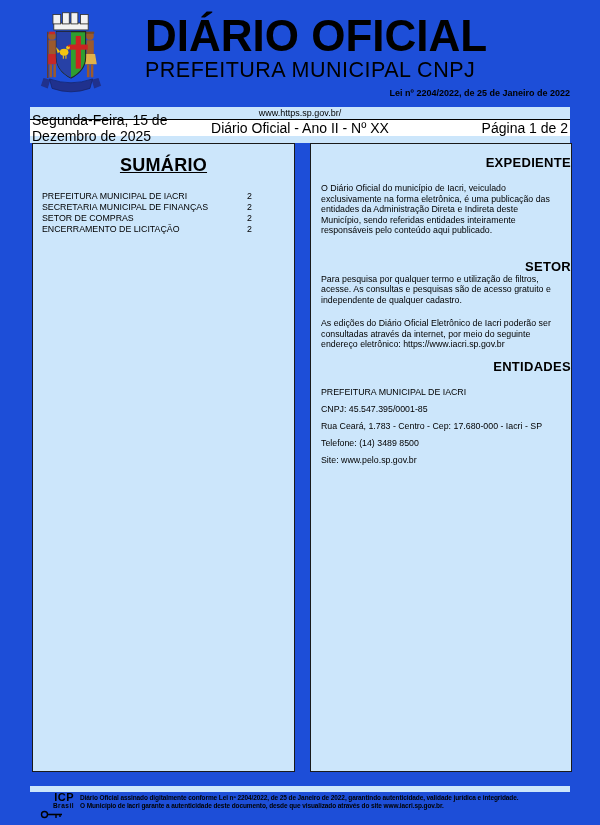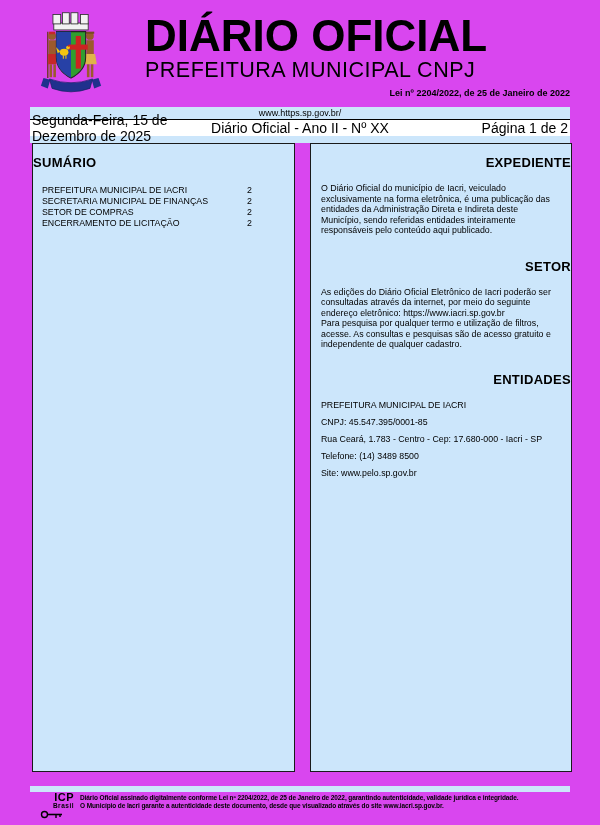--- a/index.html
+++ b/index.html
@@ -1,18 +1,18 @@
 <!DOCTYPE html>
 <html><head>
 <meta charset="utf-8">
 <style>
   * { margin:0; padding:0; box-sizing:border-box; }
   html,body { background:#ffffff; }
   body { font-family:"Liberation Sans","DejaVu Sans",sans-serif; color:#000; }
-  .page { position:relative; width:600px; height:825px; background:#d946ef; overflow:hidden; }
+  .page { position:relative; width:600px; height:825px; background:#1d4ed8; overflow:hidden; }
 
   
   .crest { position:absolute; left:28px; top:9px; width:86px; height:90px; }
   .masthead { position:absolute; left:145px; top:14px; }
   .masthead h1 { font-size:44px; font-weight:700; letter-spacing:0px; line-height:1.0; white-space:nowrap; }
   .masthead h2 { font-size:21.5px; font-weight:400; letter-spacing:0.5px; line-height:1.0; margin-top:2px; white-space:nowrap; }
   .law-ref { position:absolute; right:30px; top:88px; font-size:9px; font-weight:700; }
 
   
   .info-bar { position:absolute; left:30px; top:107px; width:540px; }
@@ -22,36 +22,36 @@
   .meta-row .left  { flex:1; text-align:left;  padding-left:2px; }
   .meta-row .mid   { flex:1; text-align:center; white-space:nowrap; }
   .meta-row .right { flex:1; text-align:right; padding-right:2px; }
   .blue-strip { height:7px; background:var(--blue); }
 
   
   .panel { position:absolute; top:143px; height:629px; background:var(--blue);
            border:1.5px solid #1a1a1a; }
   .panel.left  { left:32px;  width:263px; }
   .panel.right { left:310px; width:262px; }
-  .panel-title { text-align:left; font-size:13px; font-weight:700; letter-spacing:0.3px; }
+  .panel-title { text-align:center; font-size:18px; font-weight:700; letter-spacing:0.3px;text-decoration:underline; }
   .panel.left  .panel-title { margin-top:11px; }
 
   .summary-list { margin-top:15px; padding:0 42px 0 9px; }
   .summary-row { display:flex; justify-content:space-between; align-items:flex-start;
                  font-size:8.8px; line-height:11px; }
   .summary-row .lbl { width:176px; }
   .summary-row .pg  { text-align:right; }
 
   .sec-title { text-align:right; font-size:13px; font-weight:700; letter-spacing:0.3px; }
   .para { font-size:8.8px; line-height:10.5px; padding:0 12px 0 10px; }
   .t-expediente { margin-top:11px; }
   .p-expediente { margin-top:13px; }
   .t-acervo     { margin-top:23px; }
   .p-acervo     { margin-top:13px; }
-  .t-entidades  { margin-top:22px;padding-left:28px; }
+  .t-entidades  { margin-top:9px;padding-left:28px; }
   .entity-lines { margin-top:13px; padding:0 10px; }
   .entity-lines div { font-size:8.8px; line-height:10px; margin-bottom:7px; }
 
   
   .footer-strip { position:absolute; left:30px; top:786px; width:540px; height:6px; background:var(--blue); }
   .icp-logo { position:absolute; left:40px; top:793px; width:34px; text-align:right; }
   .icp-logo .l1 { font-size:11px; font-weight:700; line-height:9px; letter-spacing:0.5px; }
   .icp-logo .l2 { font-size:6.5px; font-weight:700; line-height:7px; letter-spacing:0.5px; }
   .icp-logo svg { display:block; margin-top:1px; }
   .footer-text { position:absolute; left:80px; top:794px; width:500px;
@@ -147,22 +147,22 @@
         <span class="pg">2</span>
       </div>
     </div>
   </section>
 
   <section class="panel right">
     <div class="sec-title t-expediente">EXPEDIENTE</div>
     <p class="para p-expediente">O Diário Oficial do município de Iacri, veiculado exclusivamente na forma eletrônica, é uma publicação das entidades da Administração Direta e Indireta deste Município, sendo referidas entidades inteiramente responsáveis pelo conteúdo aqui publicado.</p>
 
     <div class="sec-title t-acervo">SETOR</div>
+    <p class="para">Para pesquisa por qualquer termo e utilização de filtros, acesse. As consultas e pesquisas são de acesso gratuito e independente de qualquer cadastro.</p>
     <p class="para p-acervo">As edições do Diário Oficial Eletrônico de Iacri poderão ser consultadas através da internet, por meio do seguinte endereço eletrônico: https://www.iacri.sp.gov.br</p>
-    <p class="para">Para pesquisa por qualquer termo e utilização de filtros, acesse. As consultas e pesquisas são de acesso gratuito e independente de qualquer cadastro.</p>
 
     <div class="sec-title t-entidades">ENTIDADES</div>
     <div class="entity-lines">
       <div>PREFEITURA MUNICIPAL DE IACRI</div>
       <div>CNPJ: 45.547.395/0001-85</div>
       <div>Rua Ceará, 1.783 - Centro - Cep: 17.680-000 - Iacri - SP</div>
       <div>Telefone: (14) 3489 8500</div>
       <div>Site: www.pelo.sp.gov.br</div>
     </div>
   </section>

